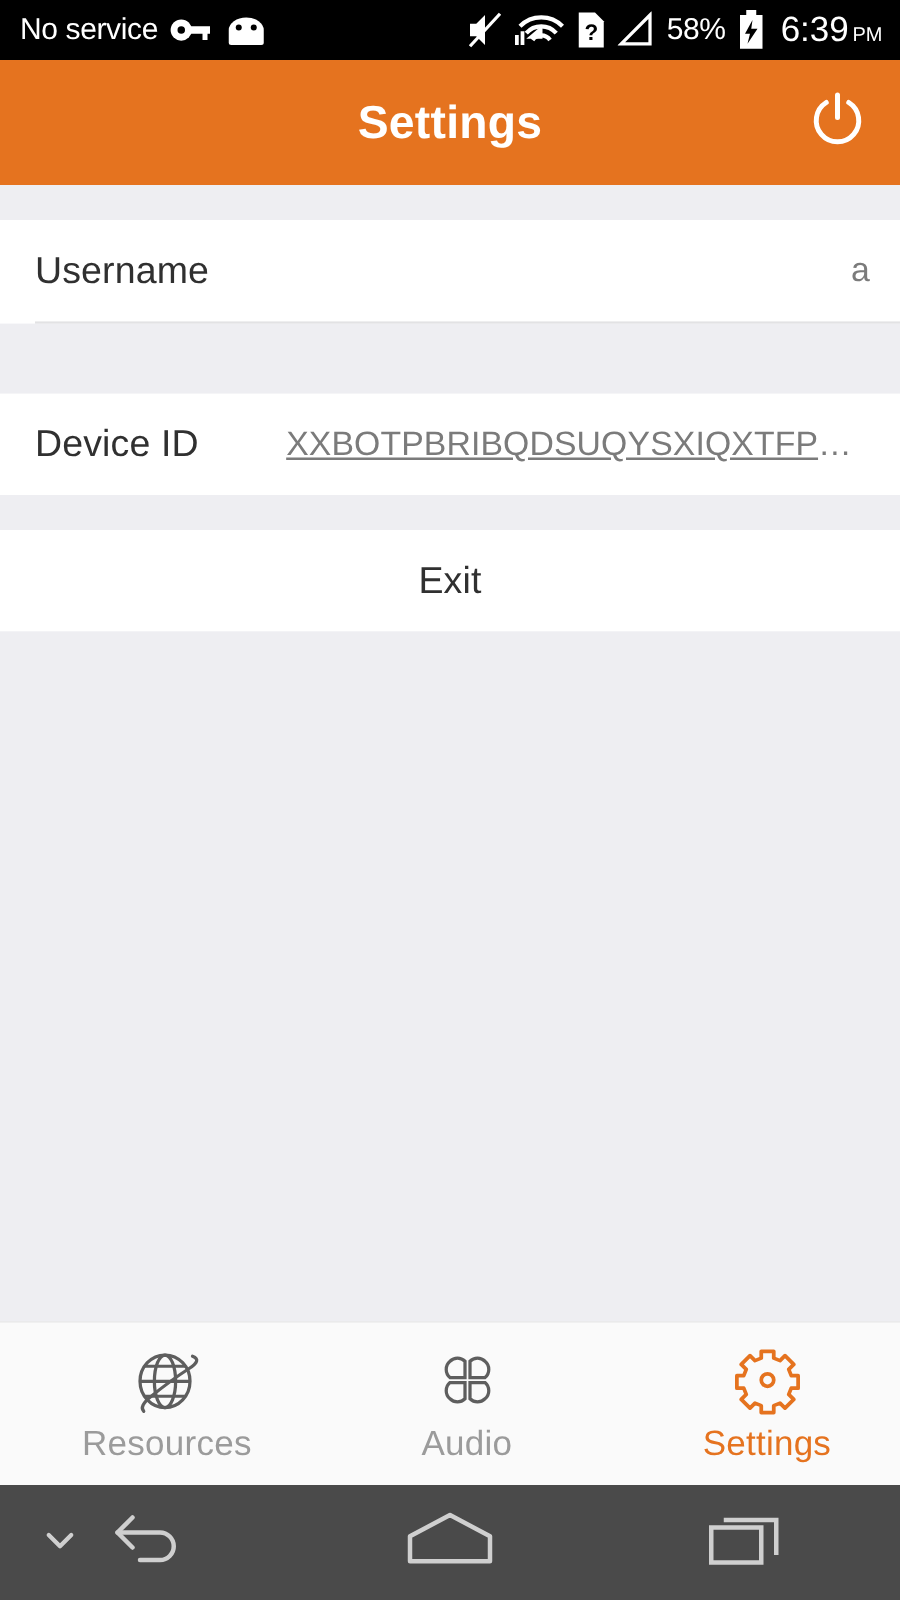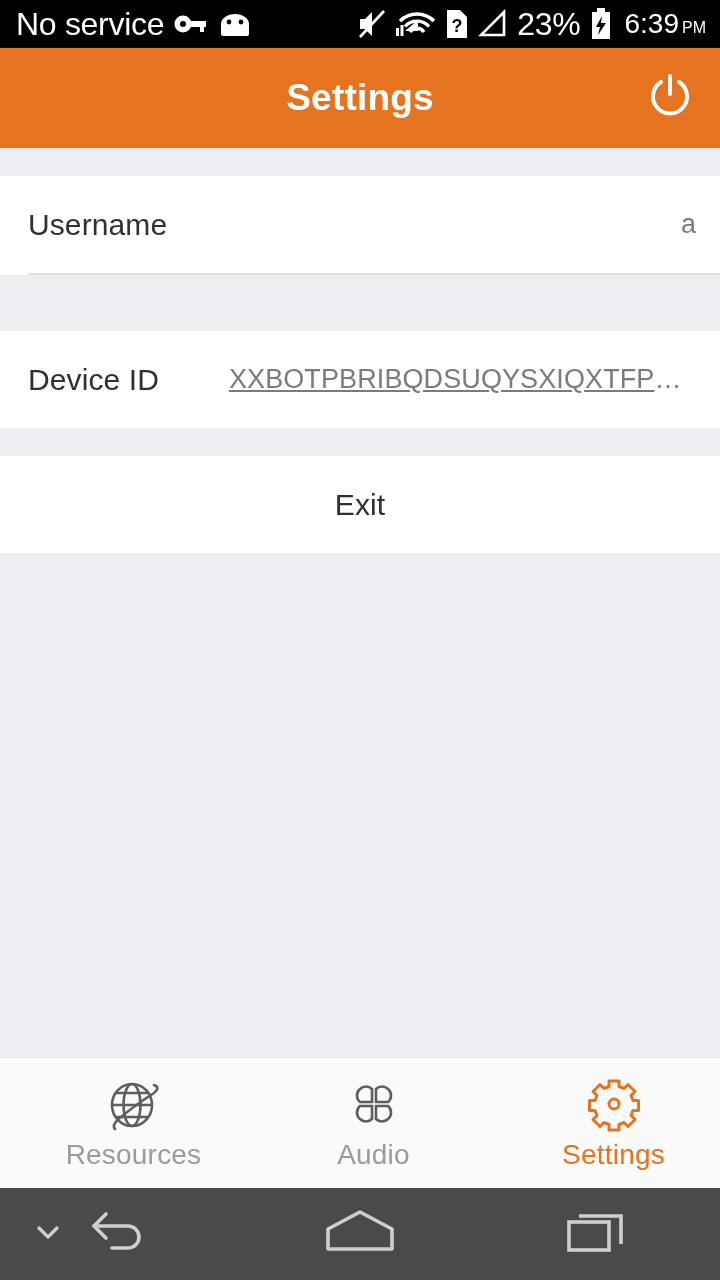--- a/index.html
+++ b/index.html
@@ -41,21 +41,21 @@
     flex: 1 1 auto;
     min-width: 0;
   }
   .status-right {
     display: flex;
     align-items: center;
     gap: 9px;
     flex: 0 0 auto;
   }
   .carrier {
-    font-size: 32px;
+    font-size: 24px;
     letter-spacing: -0.3px;
     white-space: nowrap;
   }
   .clock {
     font-size: 28px;
     margin-left: 4px;
     white-space: nowrap;
   }
   .clock .ampm { font-size: 16px; margin-left: 3px; }
   .sicon { display: inline-flex; align-items: center; justify-content: center; }
@@ -103,21 +103,21 @@
   .gap.top   { height: 28px; }
   .gap.mid   { height: 28px; }
   .gap.grow  { flex: 1 1 auto; }
 
   .group {
     background: #ffffff;
     flex: 0 0 auto;
   }
 
   .row {
-    height: 97px;
+    height: 81px;
     display: flex;
     align-items: center;
     padding: 0 24px 0 28px;
     box-sizing: border-box;
     position: relative;
     background: #ffffff;
   }
   .row .label {
     font-size: 30px;
     color: #303030;
@@ -271,21 +271,21 @@
         <svg width="24" height="32" viewBox="0 0 24 32">
           <path d="M2 2 h13 l7 7 v21 H2 z" fill="#fff"></path>
           <text x="12" y="24" font-size="18" font-family="Liberation Sans, sans-serif" font-weight="bold" fill="#000" text-anchor="middle">?</text>
         </svg>
       </span>
       <span class="sicon">
         <svg width="30" height="30" viewBox="0 0 30 30">
           <path d="M26 3 L26 26 L3 26 z" fill="none" stroke="#fff" stroke-width="2.6"></path>
         </svg>
       </span>
-      <span class="carrier">23%</span>
+      <span class="carrier">58%</span>
       <span class="sicon">
         <svg width="22" height="32" viewBox="0 0 22 32">
           <rect x="7" y="0" width="8" height="4" fill="#fff"></rect>
           <rect x="2" y="4" width="18" height="27" fill="#fff"></rect>
           <path d="M12 8 L6 19 h4 l-2 8 l8 -12 h-5 z" fill="#000"></path>
         </svg>
       </span>
       <span class="clock"><span>6:39</span><span class="ampm">PM</span></span>
     </div>
   </div>

